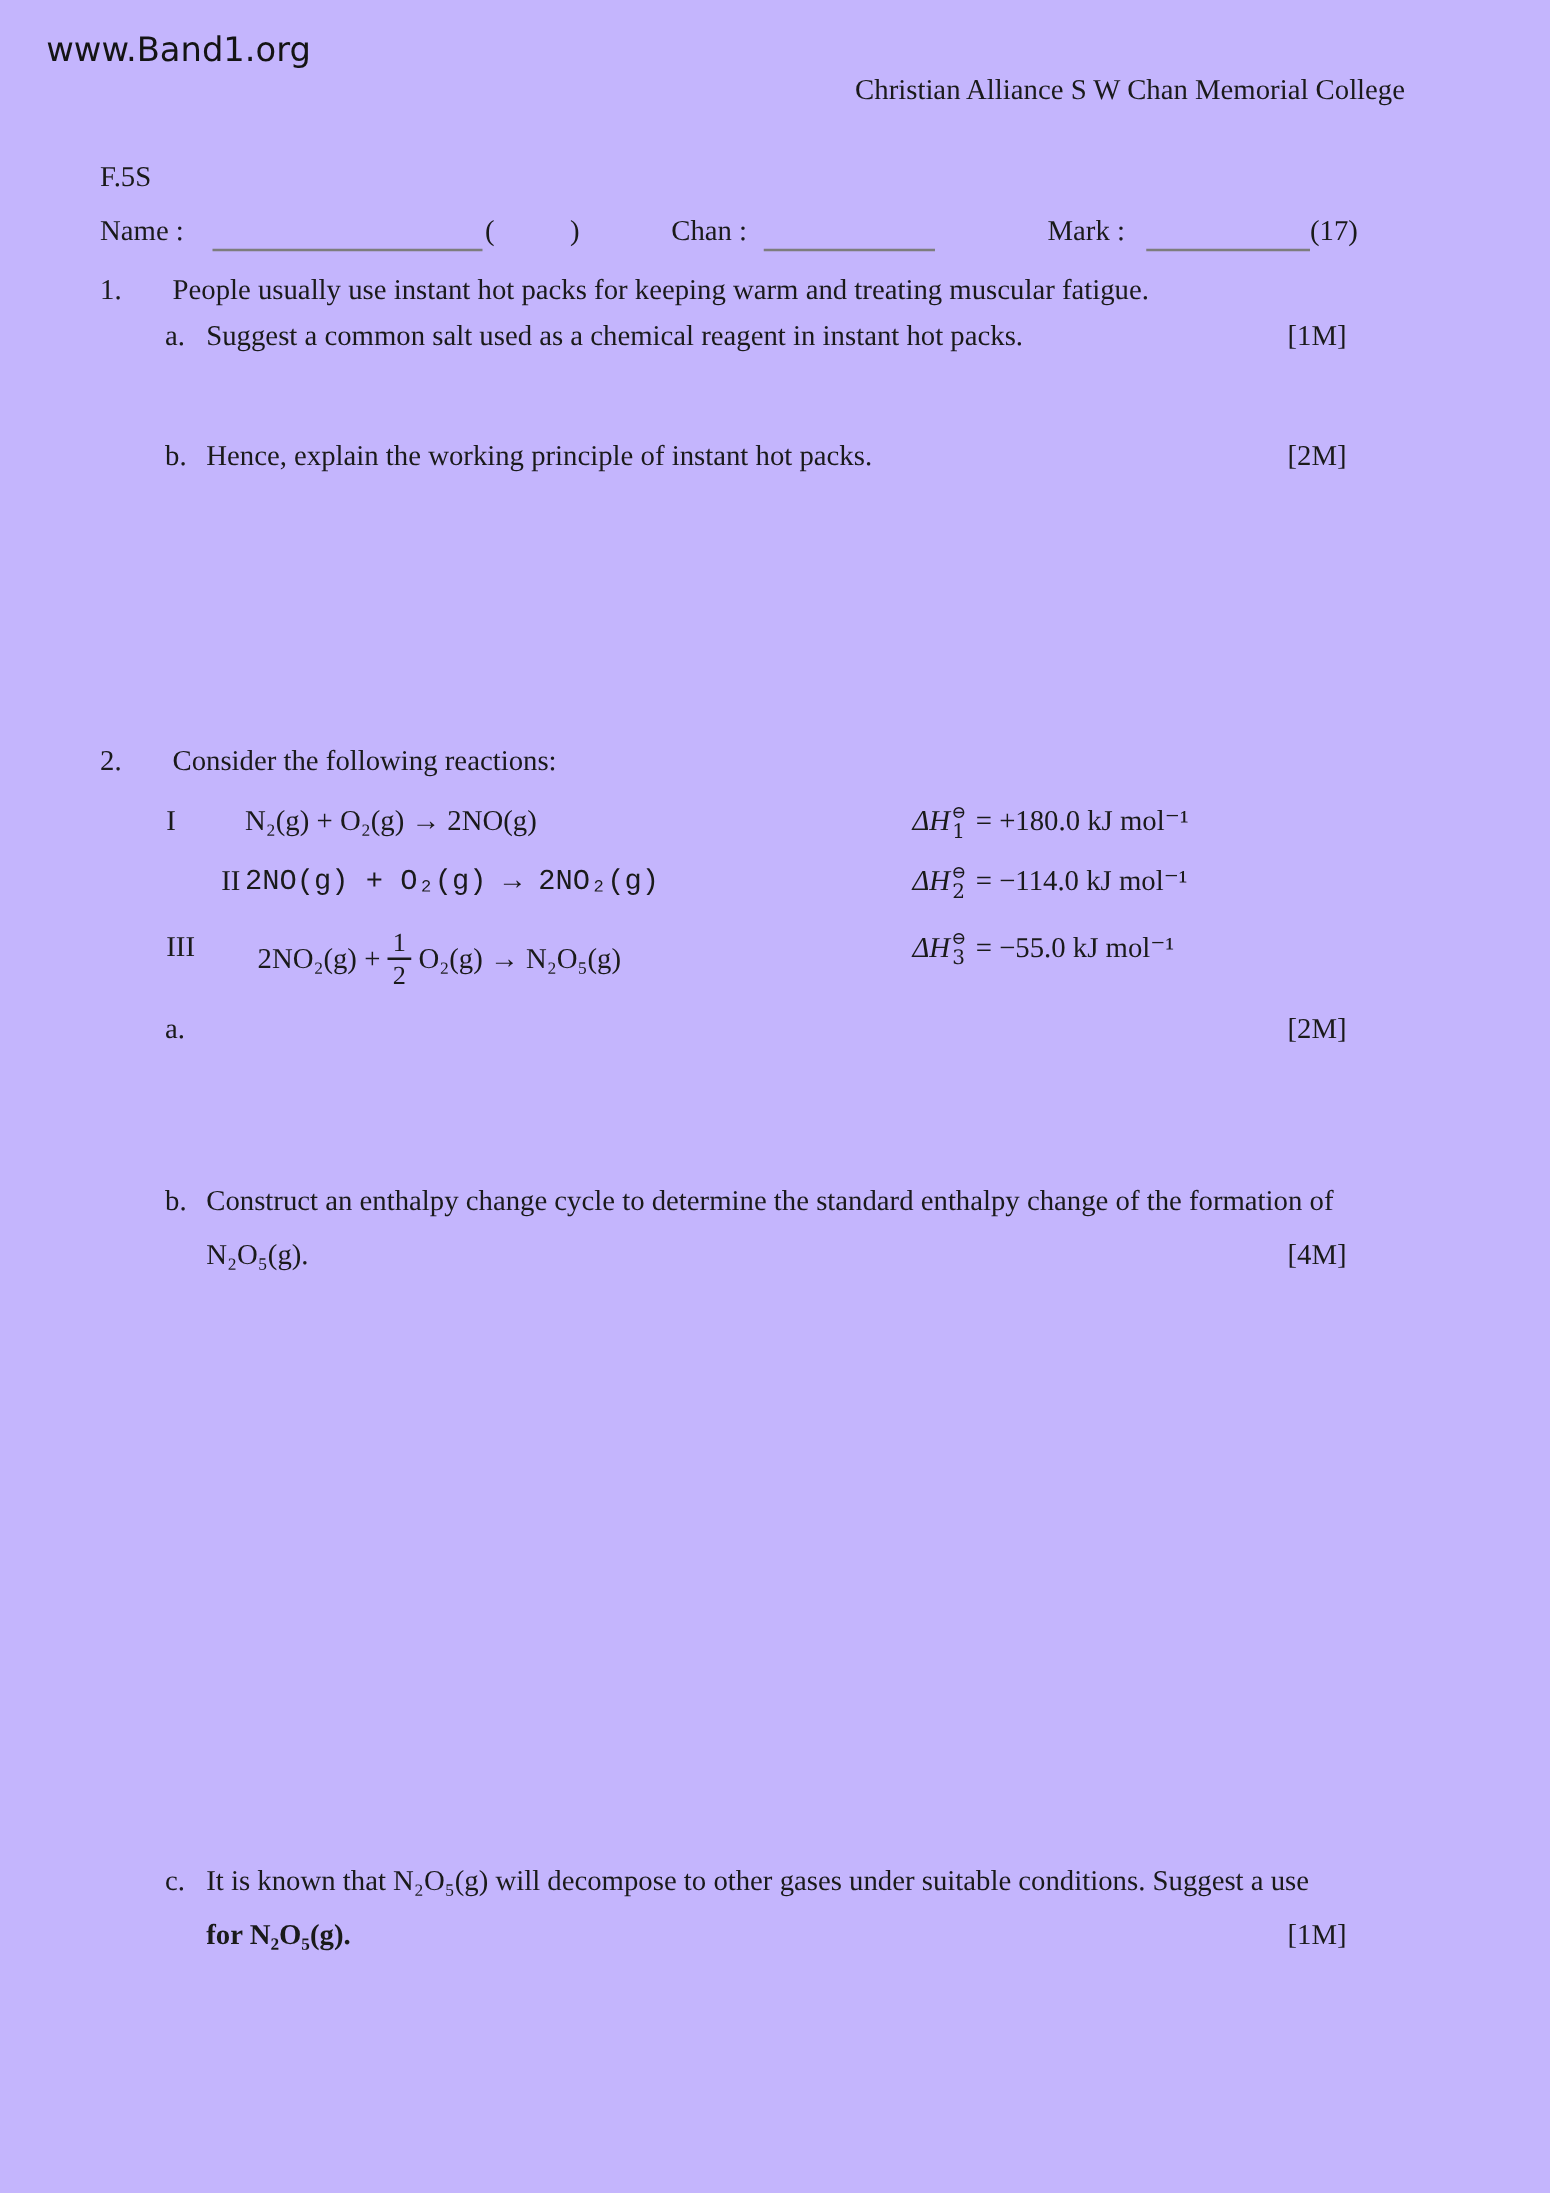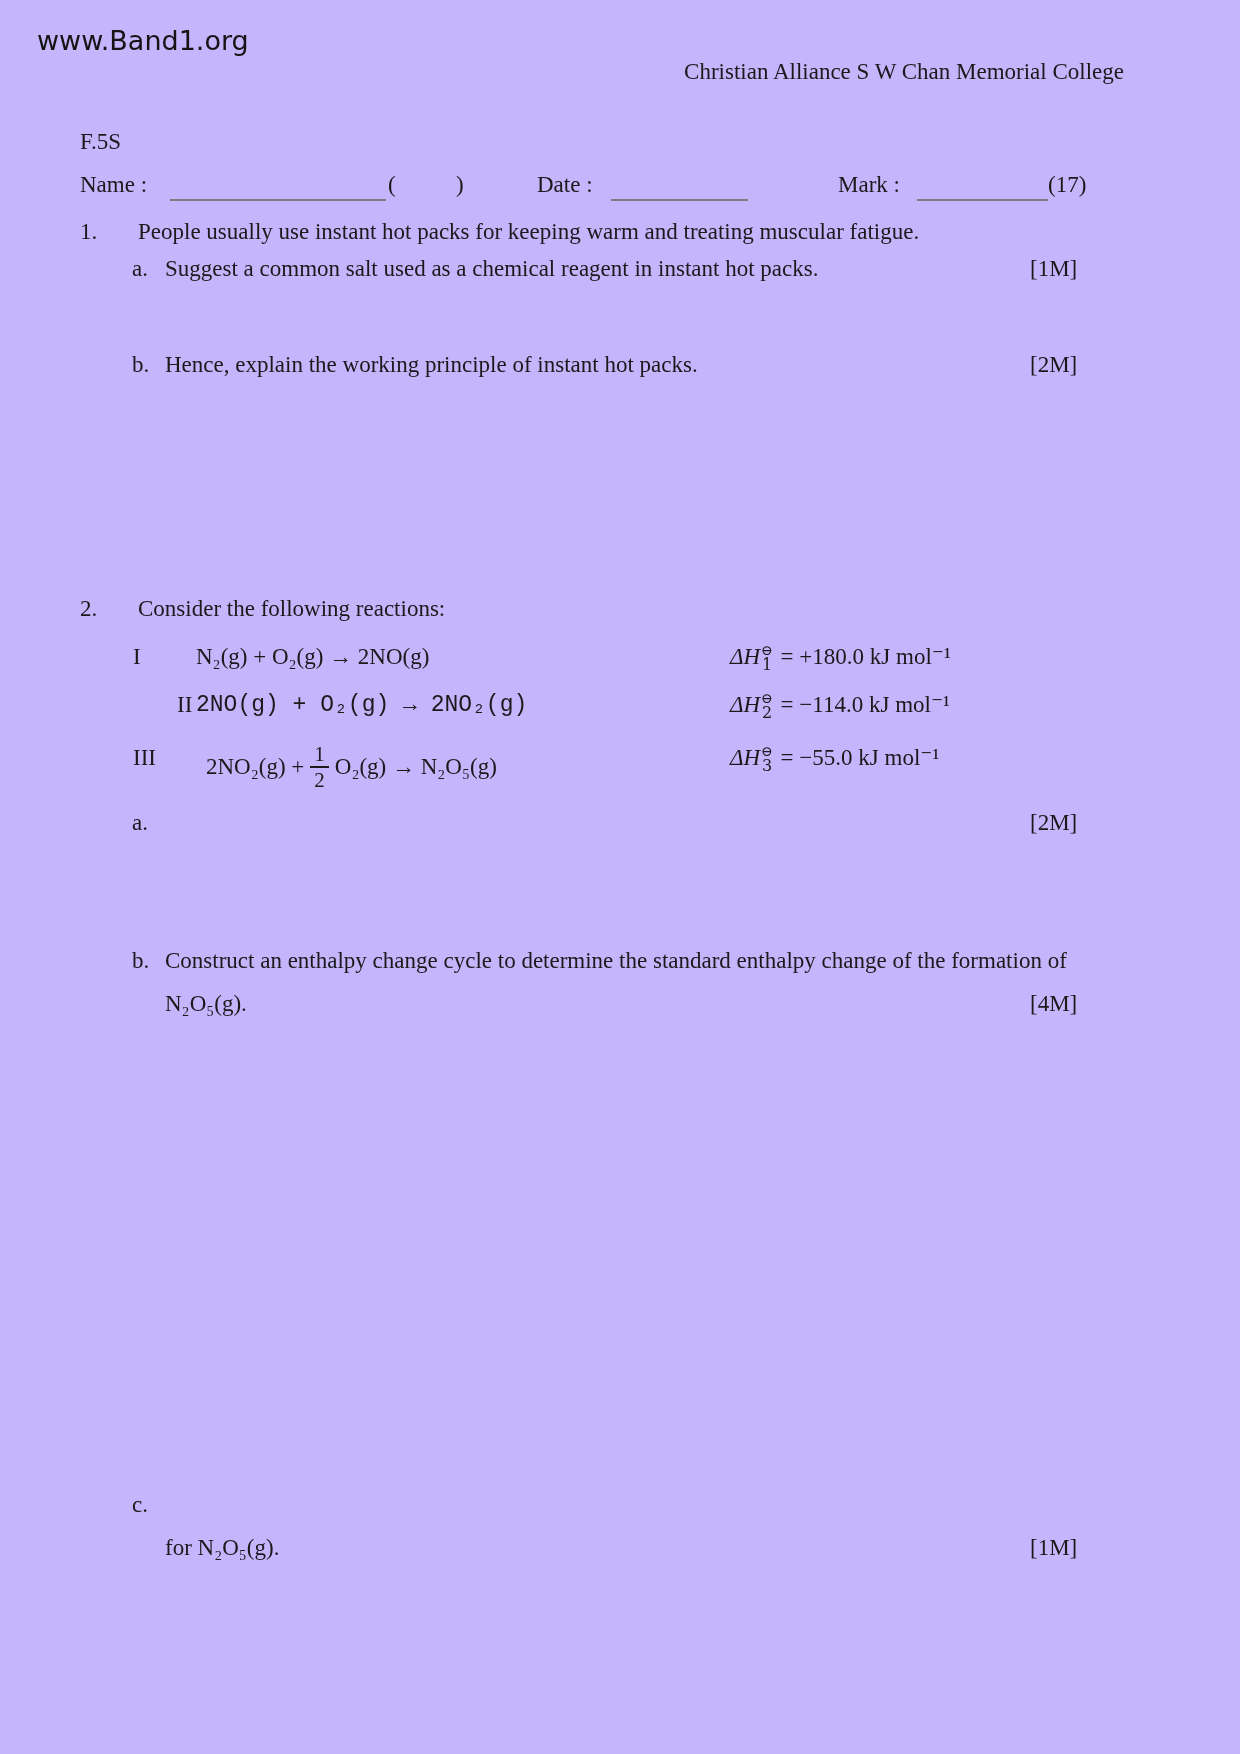--- a/index.html
+++ b/index.html
@@ -64,21 +64,21 @@
   <div class="abs watermark" style="left:37px; top:28px;">www.Band1.org</div>
 
   <div class="abs title-band" style="top:59px;">Christian Alliance S W Chan Memorial College</div>
 
   <div class="abs" style="left:80px; top:129px;">F.5S</div>
 
   <div class="abs" style="left:80px; top:172px;">Name :</div>
   <div class="abs fieldline" style="left:170px; top:199px; width:216px;"></div>
   <div class="abs" style="left:388px; top:172px;">(</div>
   <div class="abs" style="left:456px; top:172px;">)</div>
-  <div class="abs" style="left:537px; top:172px;">Date :</div>
+  <div class="abs" style="left:537px; top:172px;">Chan :</div>
   <div class="abs fieldline" style="left:611px; top:199px; width:137px;"></div>
   <div class="abs" style="left:838px; top:172px;">Mark :</div>
   <div class="abs fieldline" style="left:917px; top:199px; width:131px;"></div>
   <div class="abs" style="left:1048px; top:172px;">(17)</div>
 
   <div class="abs qnum" style="top:219px;">1.</div>
   <div class="abs qtext" style="top:219px;">People usually use instant hot packs for keeping warm and treating muscular fatigue.</div>
 
   <div class="abs subq-label" style="top:256px;">a.</div>
   <div class="abs subq-text" style="top:256px;">Suggest a common salt used as a chemical reagent in instant hot packs.</div>
@@ -116,16 +116,17 @@
 
   <div class="abs subq-label" style="top:810px;">a.</div>
   <div class="abs marks" style="top:810px;">[2M]</div>
 
   <div class="abs subq-label" style="top:948px;">b.</div>
   <div class="abs subq-text" style="top:948px;">Construct an enthalpy change cycle to determine the standard enthalpy change of the formation of</div>
   <div class="abs subq-text" style="top:991px;">N₂O₅(g).</div>
   <div class="abs marks" style="top:991px;">[4M]</div>
 
   <div class="abs subq-label" style="top:1492px;">c.</div>
-  <div class="abs subq-text" style="top:1535px;">for N₂O₅(g).</div>
+  <div class="abs subq-text" style="top:1492px;">It is known that N₂O₅(g) will decompose to other gases under suitable conditions. Suggest a use</div>
+  <div class="abs subq-text" style="top:1535px;font-weight:bold;">for N₂O₅(g).</div>
   <div class="abs marks" style="top:1535px;">[1M]</div>
 
 </div>
 
 </body></html>

